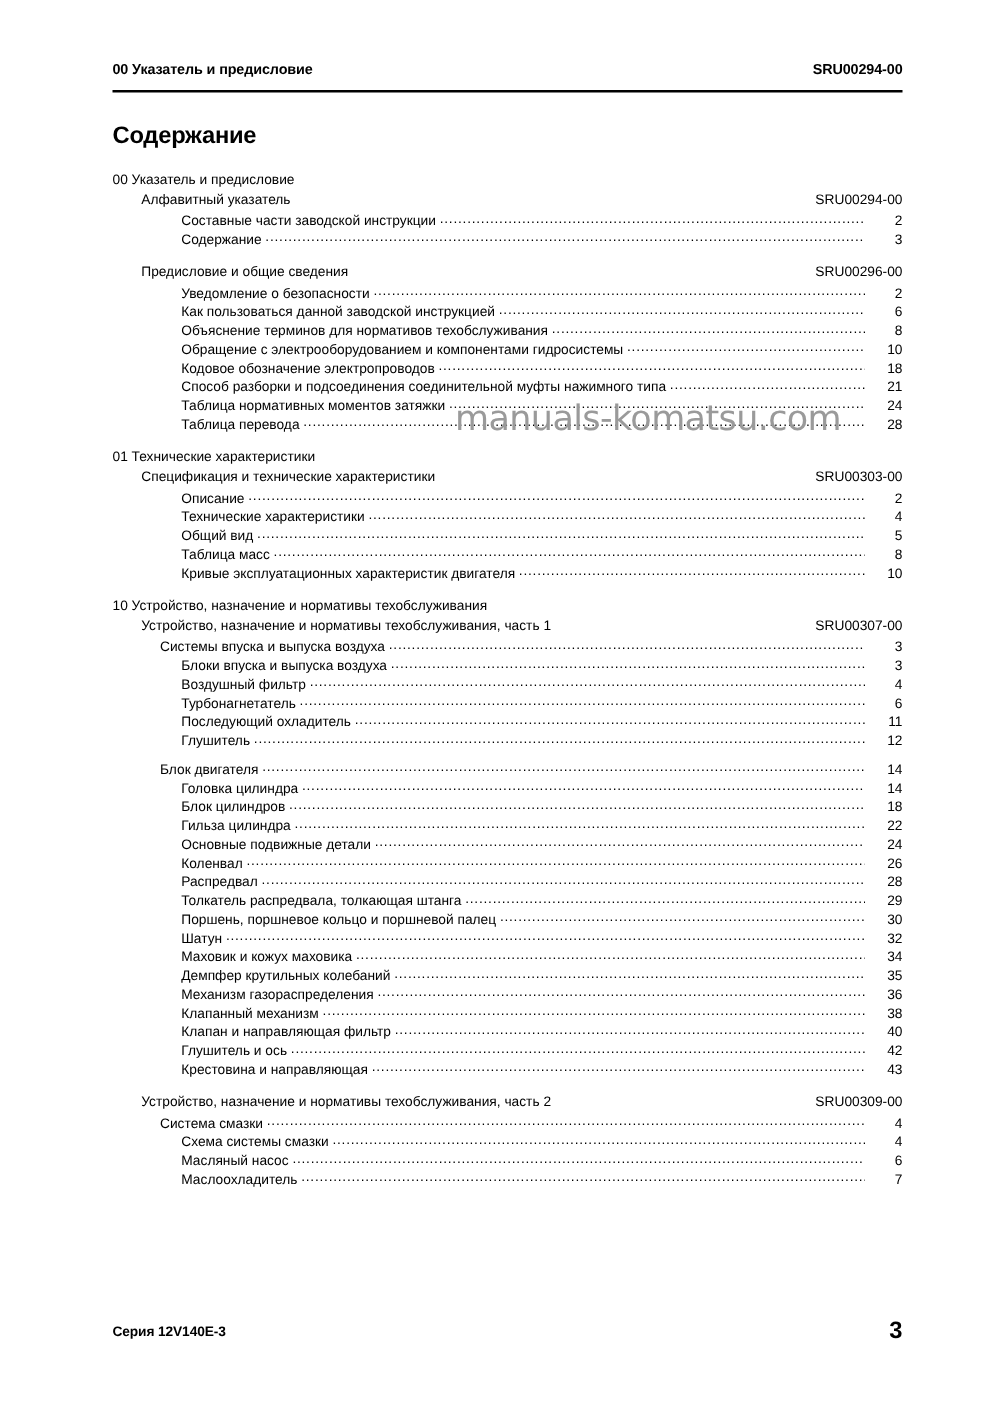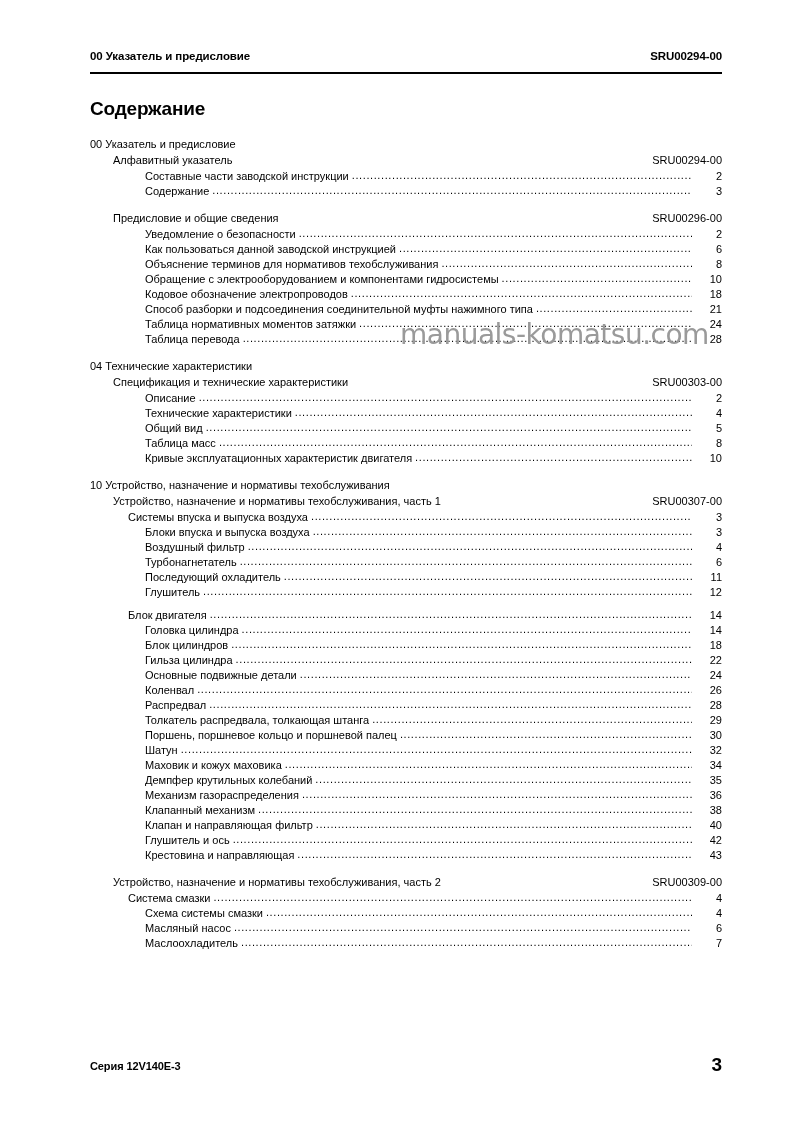--- a/index.html
+++ b/index.html
@@ -122,21 +122,20 @@
   .watermark {
     position: absolute;
     left: 364px;
     top: 318px;
     font-size: 28px;
     font-family: "DejaVu Sans", sans-serif;
     color: #9a9a9a;
     letter-spacing: -0.5px;
     white-space: nowrap;
     pointer-events: none;
-    margin-left: 36px;
   }
 
   
   .footer-left {
     position: absolute;
     left: 90px;
     top: 1060px;
     font-size: 11px;
     font-weight: bold;
     letter-spacing: -0.1px;
@@ -224,21 +223,21 @@
         <span class="leader"></span>
         <span class="pagenum">24</span>
       </div>
       <div class="row lvl3">
         <span class="label">Таблица перевода</span>
         <span class="leader"></span>
         <span class="pagenum">28</span>
       </div>
       <div class="gap"></div>
       <div class="row lvl0 chapter">
-        <span class="label">04 Технические характеристики</span>
+        <span class="label">01 Технические характеристики</span>
       </div>
       <div class="row lvl1">
         <span class="label">Спецификация и технические характеристики</span>
         <span style="flex: 1 1 auto;"></span>
         <span class="code">SRU00303-00</span>
       </div>
       <div class="row lvl3">
         <span class="label">Описание</span>
         <span class="leader"></span>
         <span class="pagenum">2</span>

